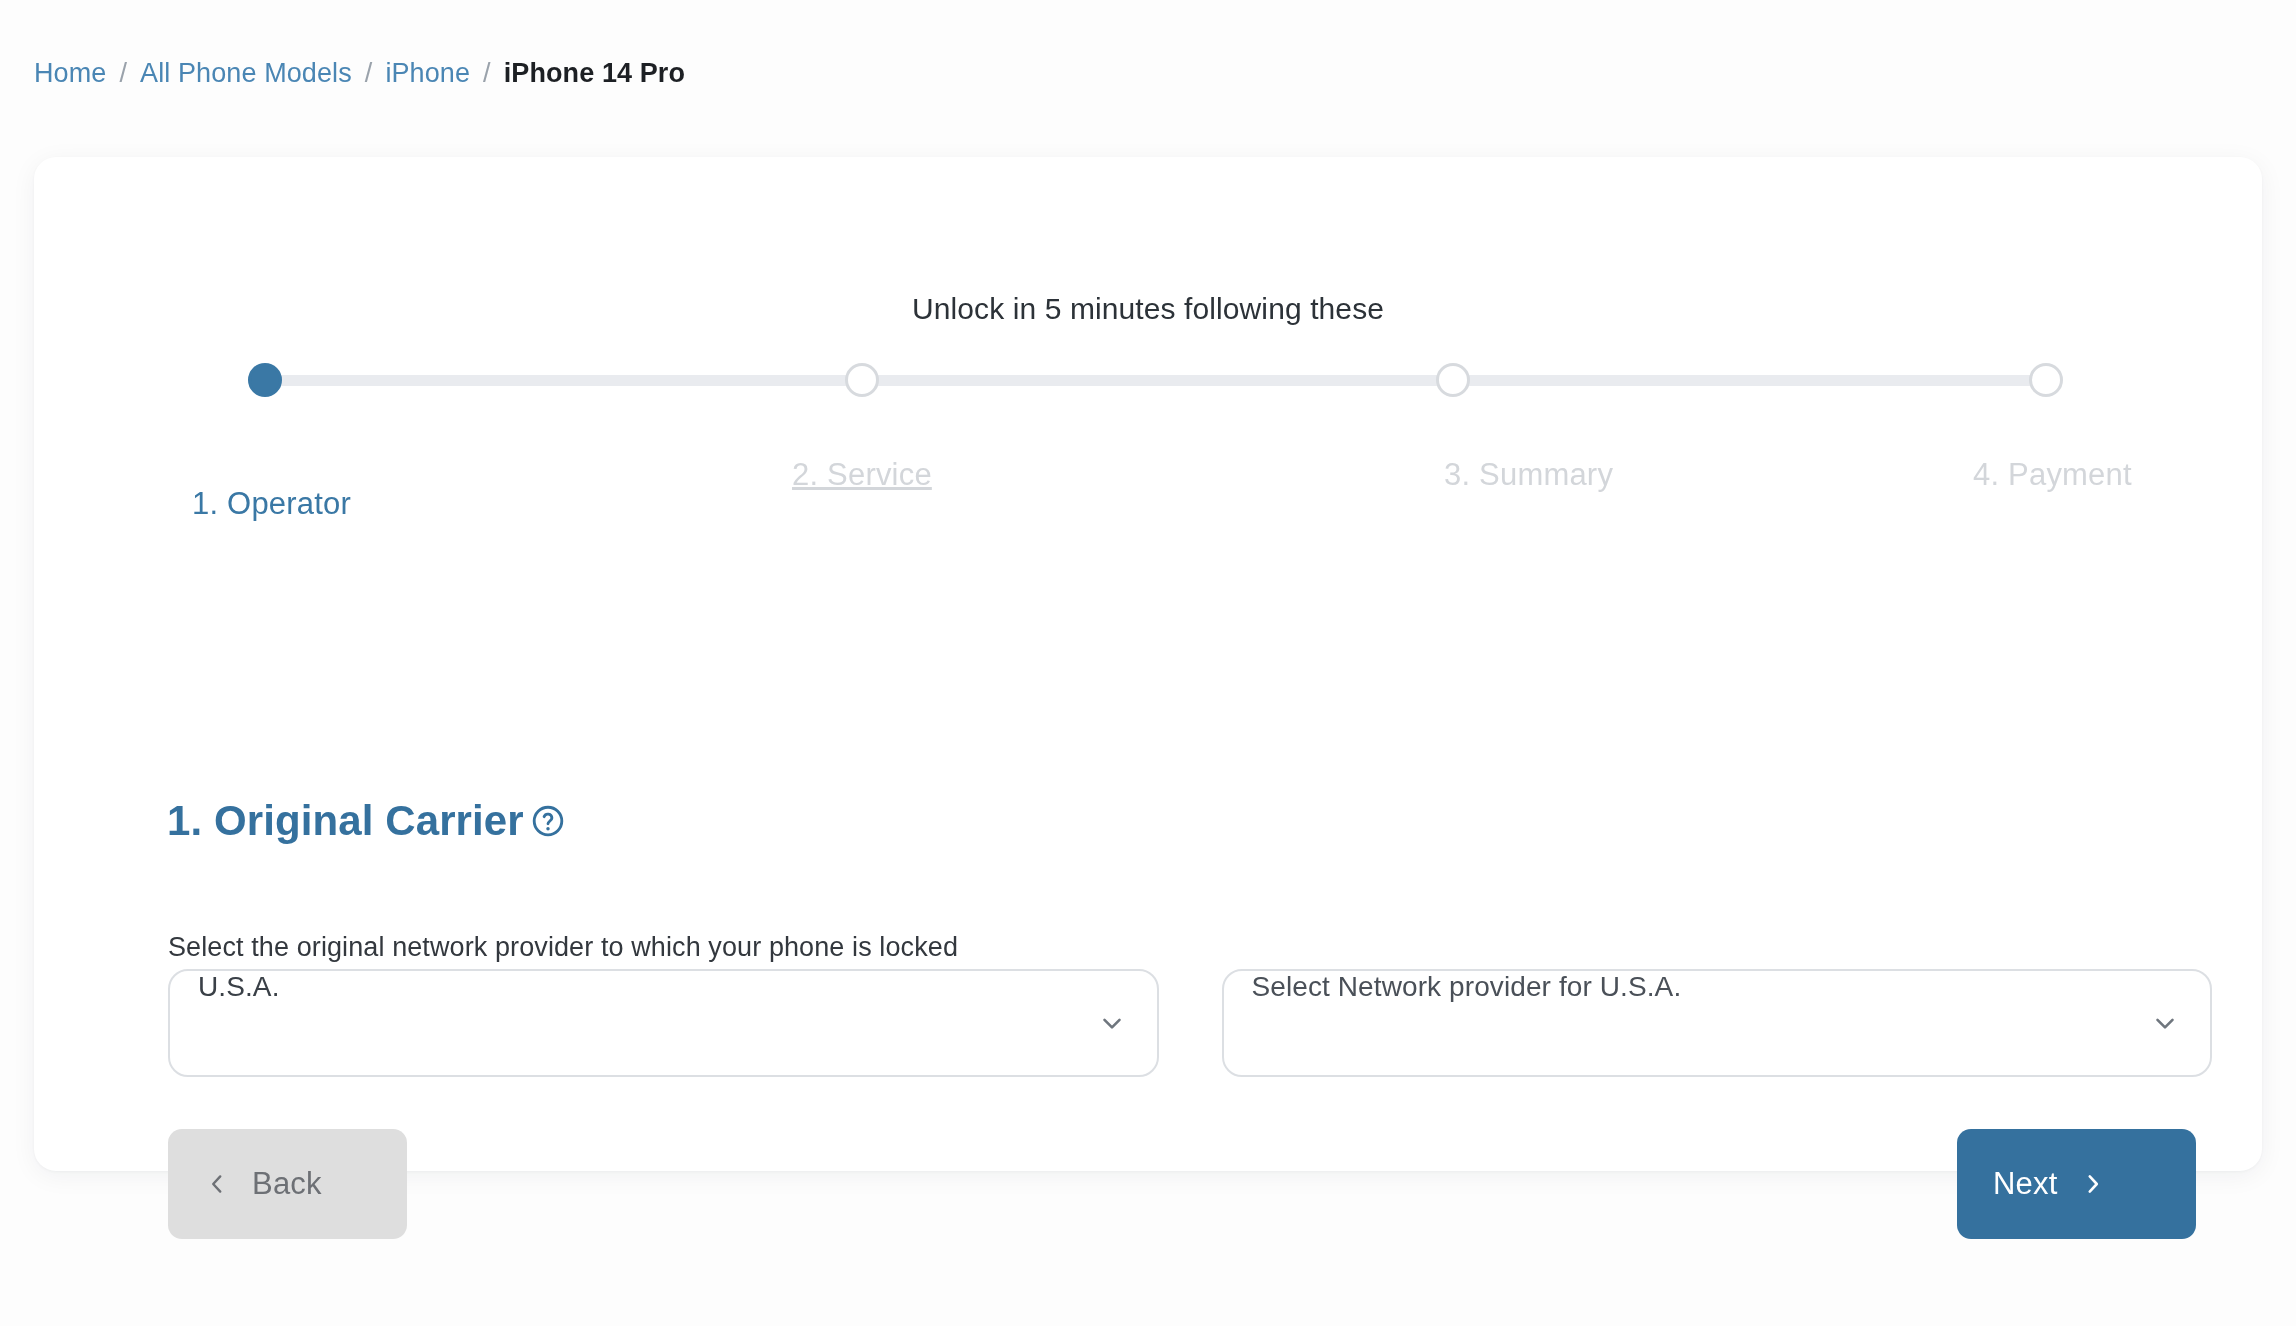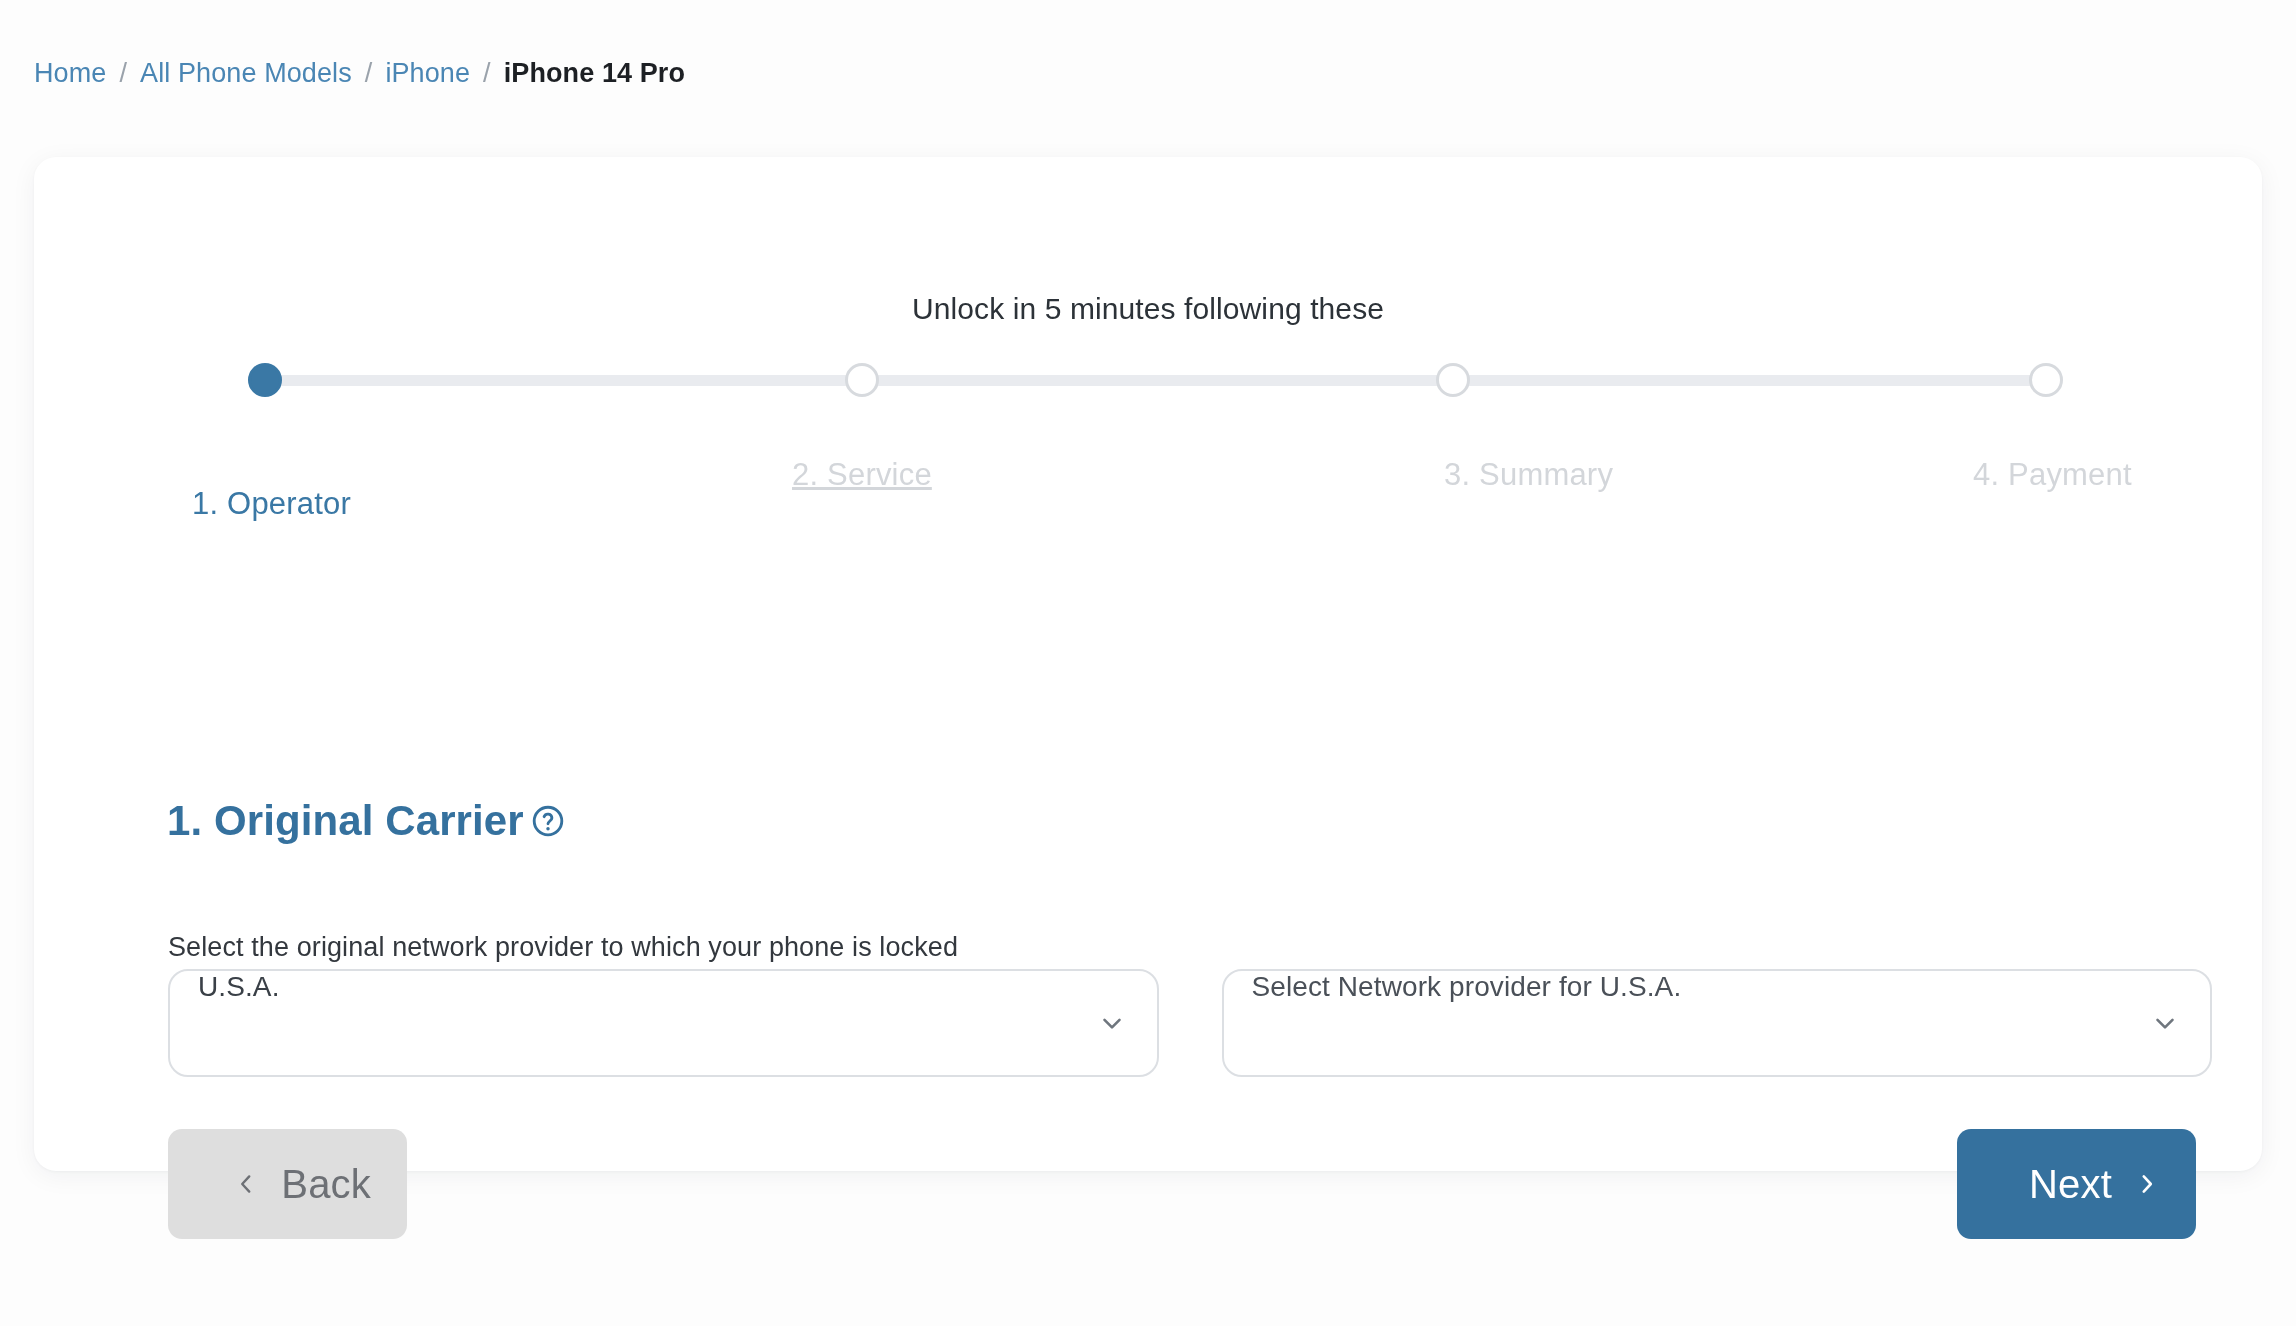--- a/index.html
+++ b/index.html
@@ -198,24 +198,24 @@
     height: 110px;
   }
   .btn {
     position: absolute;
     top: 0;
     height: 110px;
     border: none;
     border-radius: 14px;
     display: inline-flex;
     align-items: center;
-    justify-content: flex-end;
+    justify-content: flex-start;
     gap: 22px;
     font-family: "Liberation Sans", sans-serif;
-    font-size: 40px;
+    font-size: 31px;
     letter-spacing: .2px;
     cursor: pointer;
     padding: 8px 36px;
   }
   .btn-back {
     left: 0;
     min-width: 239px;
     background: #dedede;
     color: #6d7075;
   }

